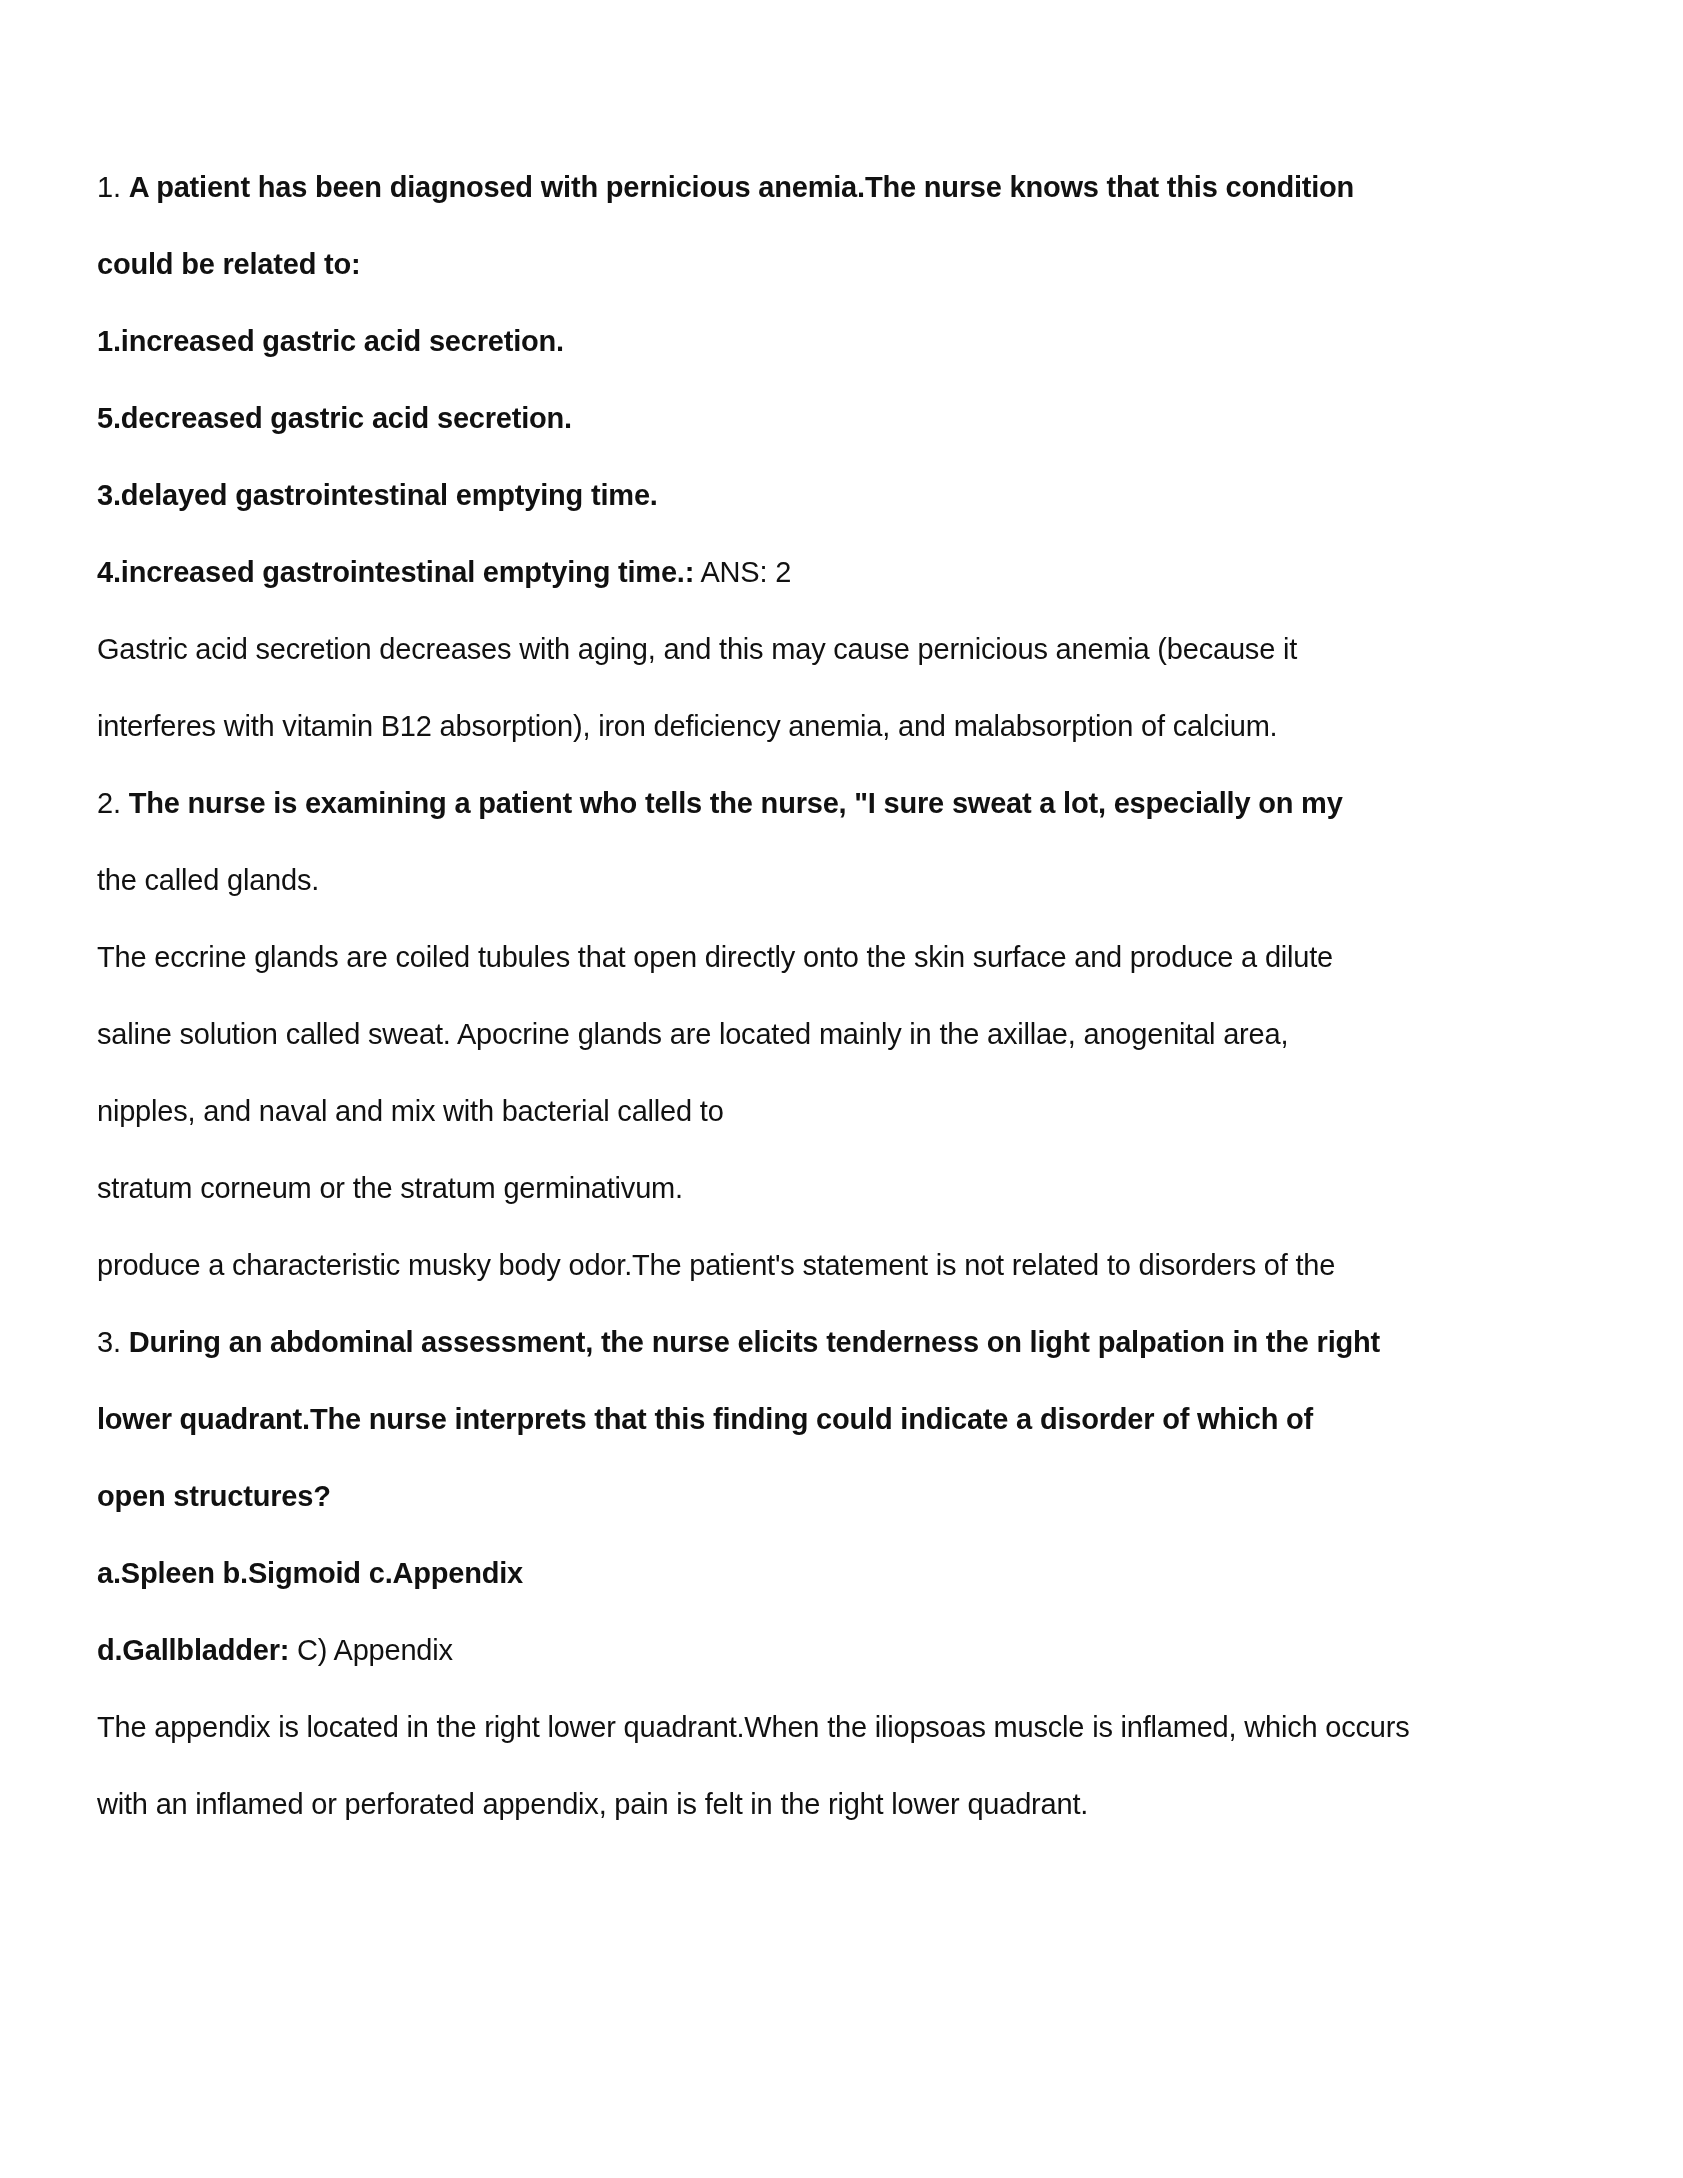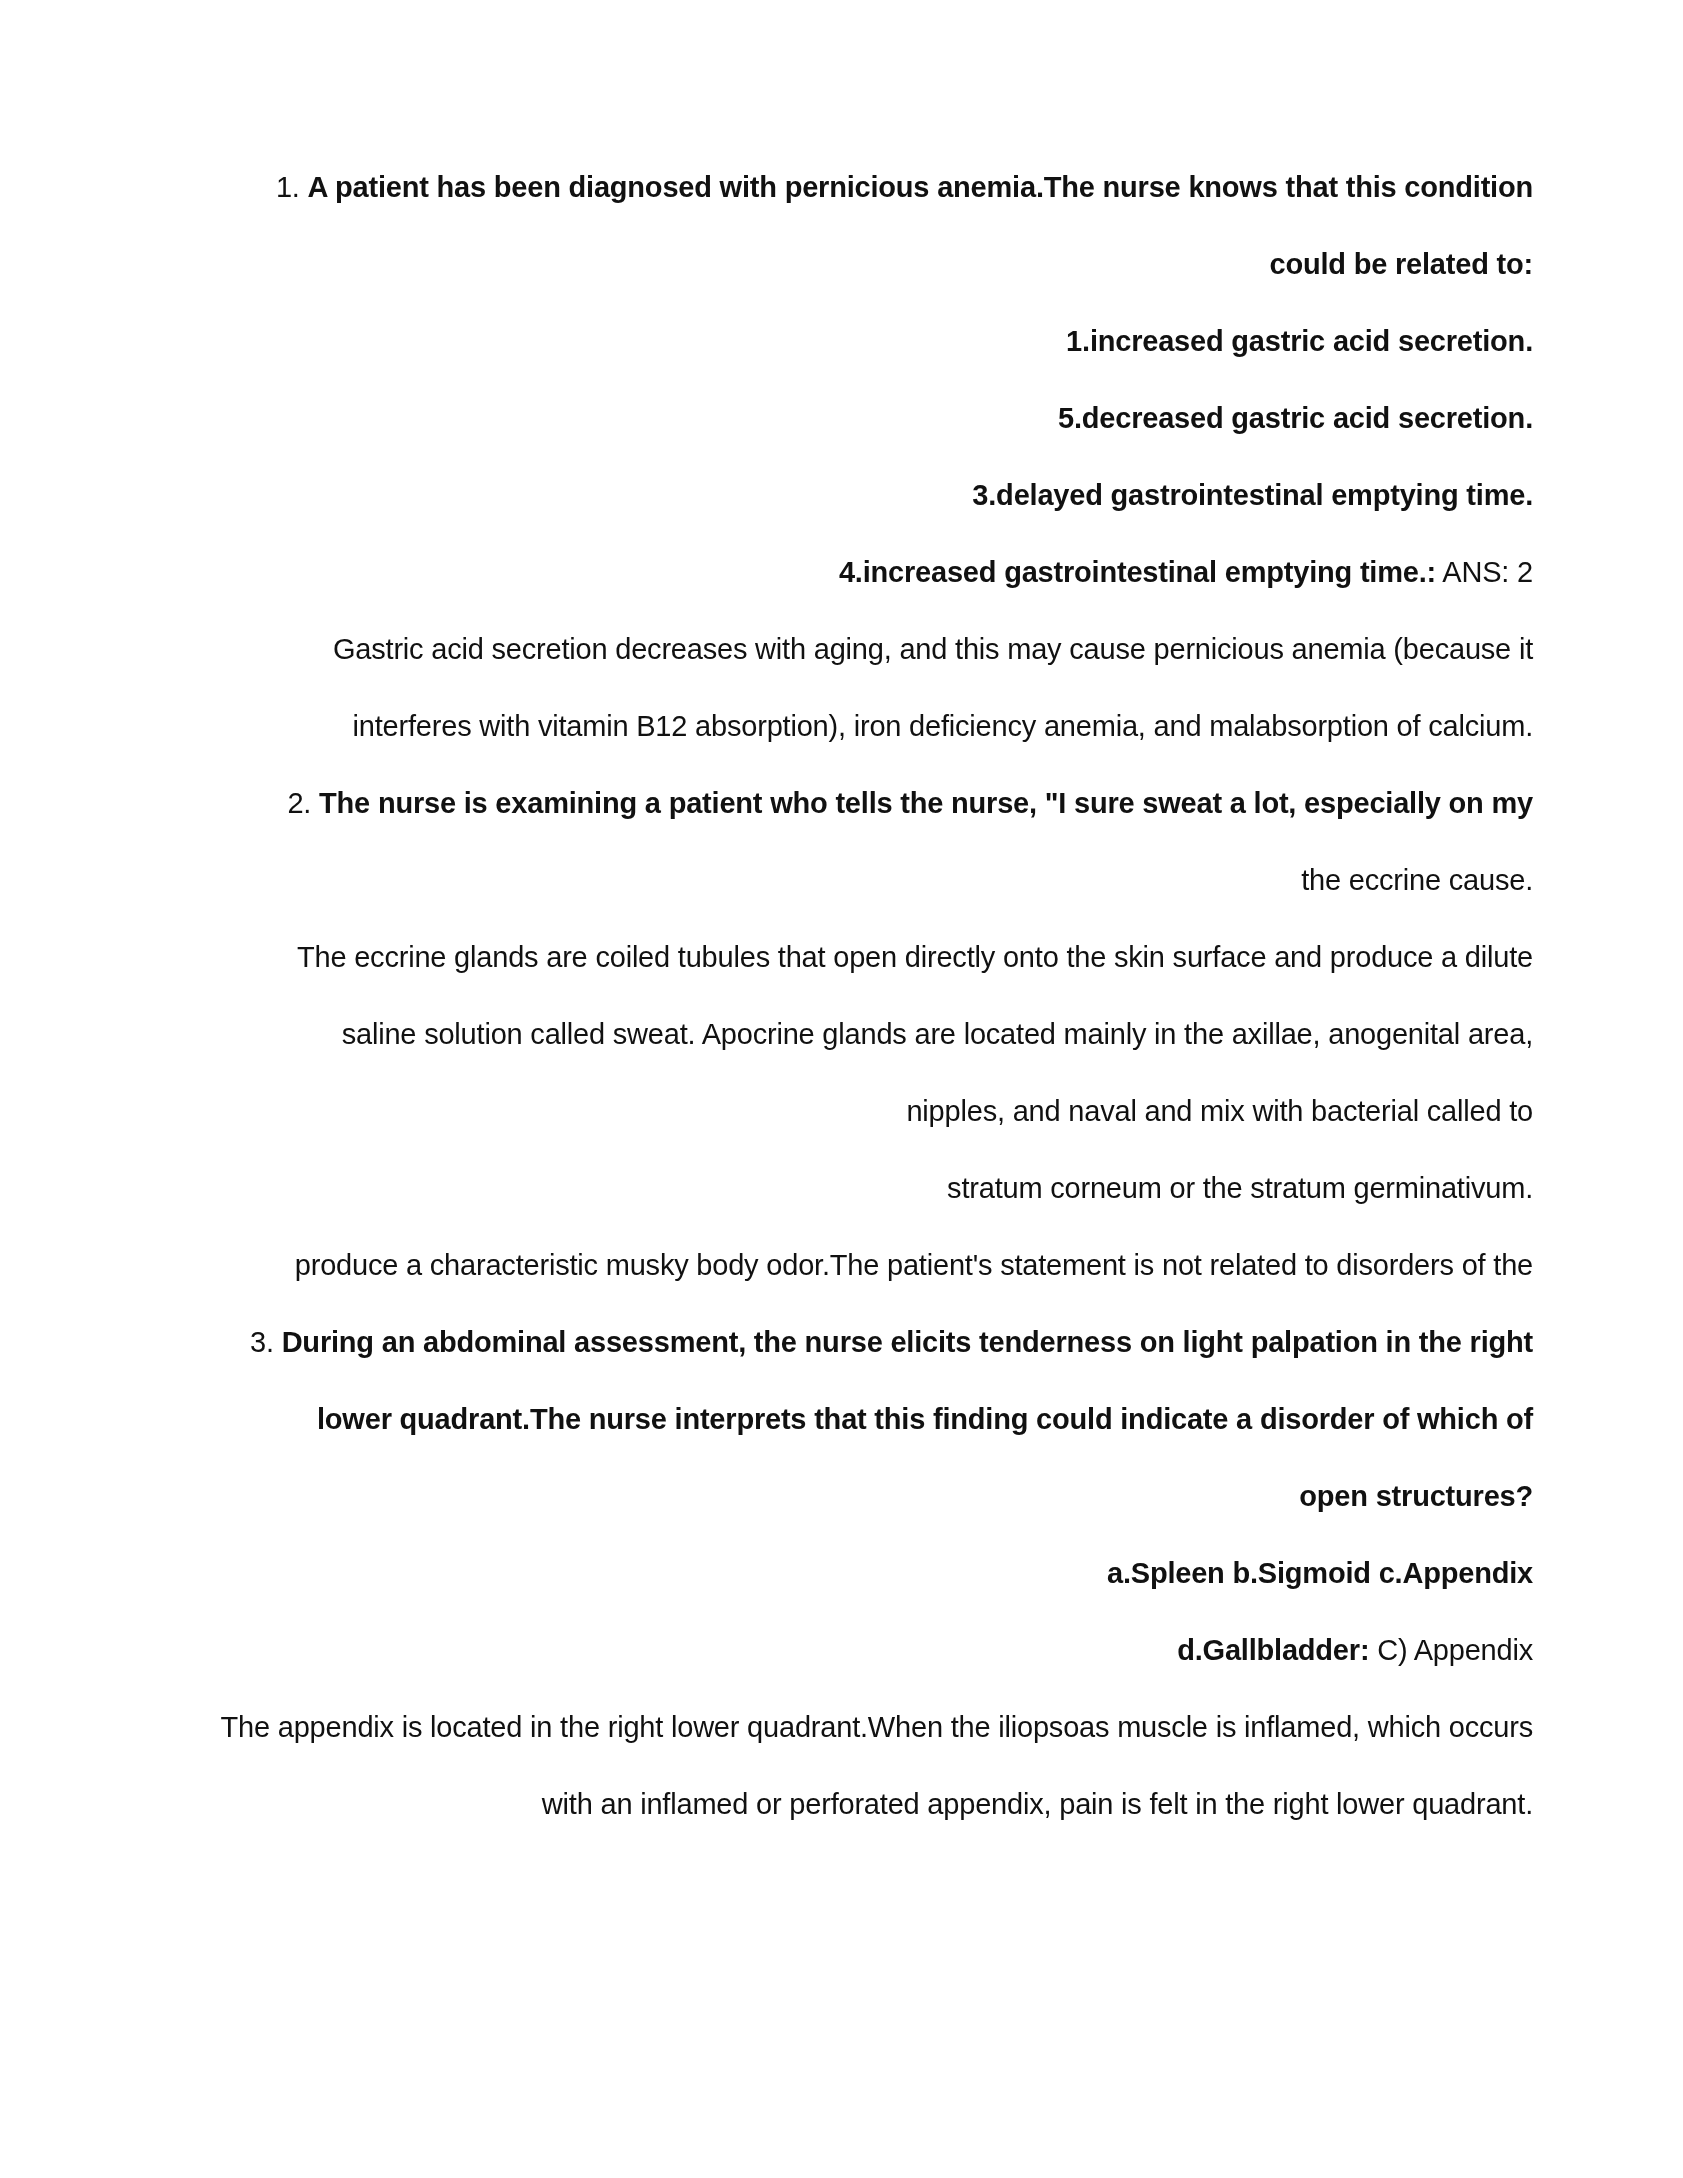--- a/index.html
+++ b/index.html
@@ -25,21 +25,20 @@
   .doc-body {
     width: 1436px;
   }
   
   .line {
     font-size: 29px;
     line-height: 77px;
     letter-spacing: -0.2px;
     white-space: pre;
     color: #111111;
-    text-align: right;
   }
   .b {
     font-weight: 700;
   }
   .n {
     font-weight: 400;
   }
 </style>
 </head>
 <body>
@@ -51,21 +50,21 @@
         <div class="line"><span class="b">could be related to:</span></div>
         <div class="line"><span class="b">1.increased gastric acid secretion.</span></div>
         <div class="line"><span class="b">5.decreased gastric acid secretion.</span></div>
         <div class="line"><span class="b">3.delayed gastrointestinal emptying time.</span></div>
         <div class="line"><span class="b">4.increased gastrointestinal emptying time.:</span><span class="n"> ANS: 2</span></div>
         <div class="line"><span class="n">Gastric acid secretion decreases with aging, and this may cause pernicious anemia (because it</span></div>
         <div class="line"><span class="n">interferes with vitamin B12 absorption), iron deficiency anemia, and malabsorption of calcium.</span></div>
       </div>
       <div class="qa-block">
         <div class="line"><span class="n">2. </span><span class="b">The nurse is examining a patient who tells the nurse, "I sure sweat a lot, especially on my</span></div>
-        <div class="line"><span class="n">the eccrine cause.</span></div>
+        <div class="line"><span class="n">the called glands.</span></div>
         <div class="line"><span class="n">The eccrine glands are coiled tubules that open directly onto the skin surface and produce a dilute</span></div>
         <div class="line"><span class="n">saline solution called sweat. Apocrine glands are located mainly in the axillae, anogenital area,</span></div>
         <div class="line"><span class="n">nipples, and naval and mix with bacterial called to</span></div>
         <div class="line"><span class="n">stratum corneum or the stratum germinativum.</span></div>
         <div class="line"><span class="n">produce a characteristic musky body odor.The patient's statement is not related to disorders of the</span></div>
       </div>
       <div class="qa-block">
         <div class="line"><span class="n">3. </span><span class="b">During an abdominal assessment, the nurse elicits tenderness on light palpation in the right</span></div>
         <div class="line"><span class="b">lower quadrant.The nurse interprets that this finding could indicate a disorder of which of</span></div>
         <div class="line"><span class="b">open structures?</span></div>

